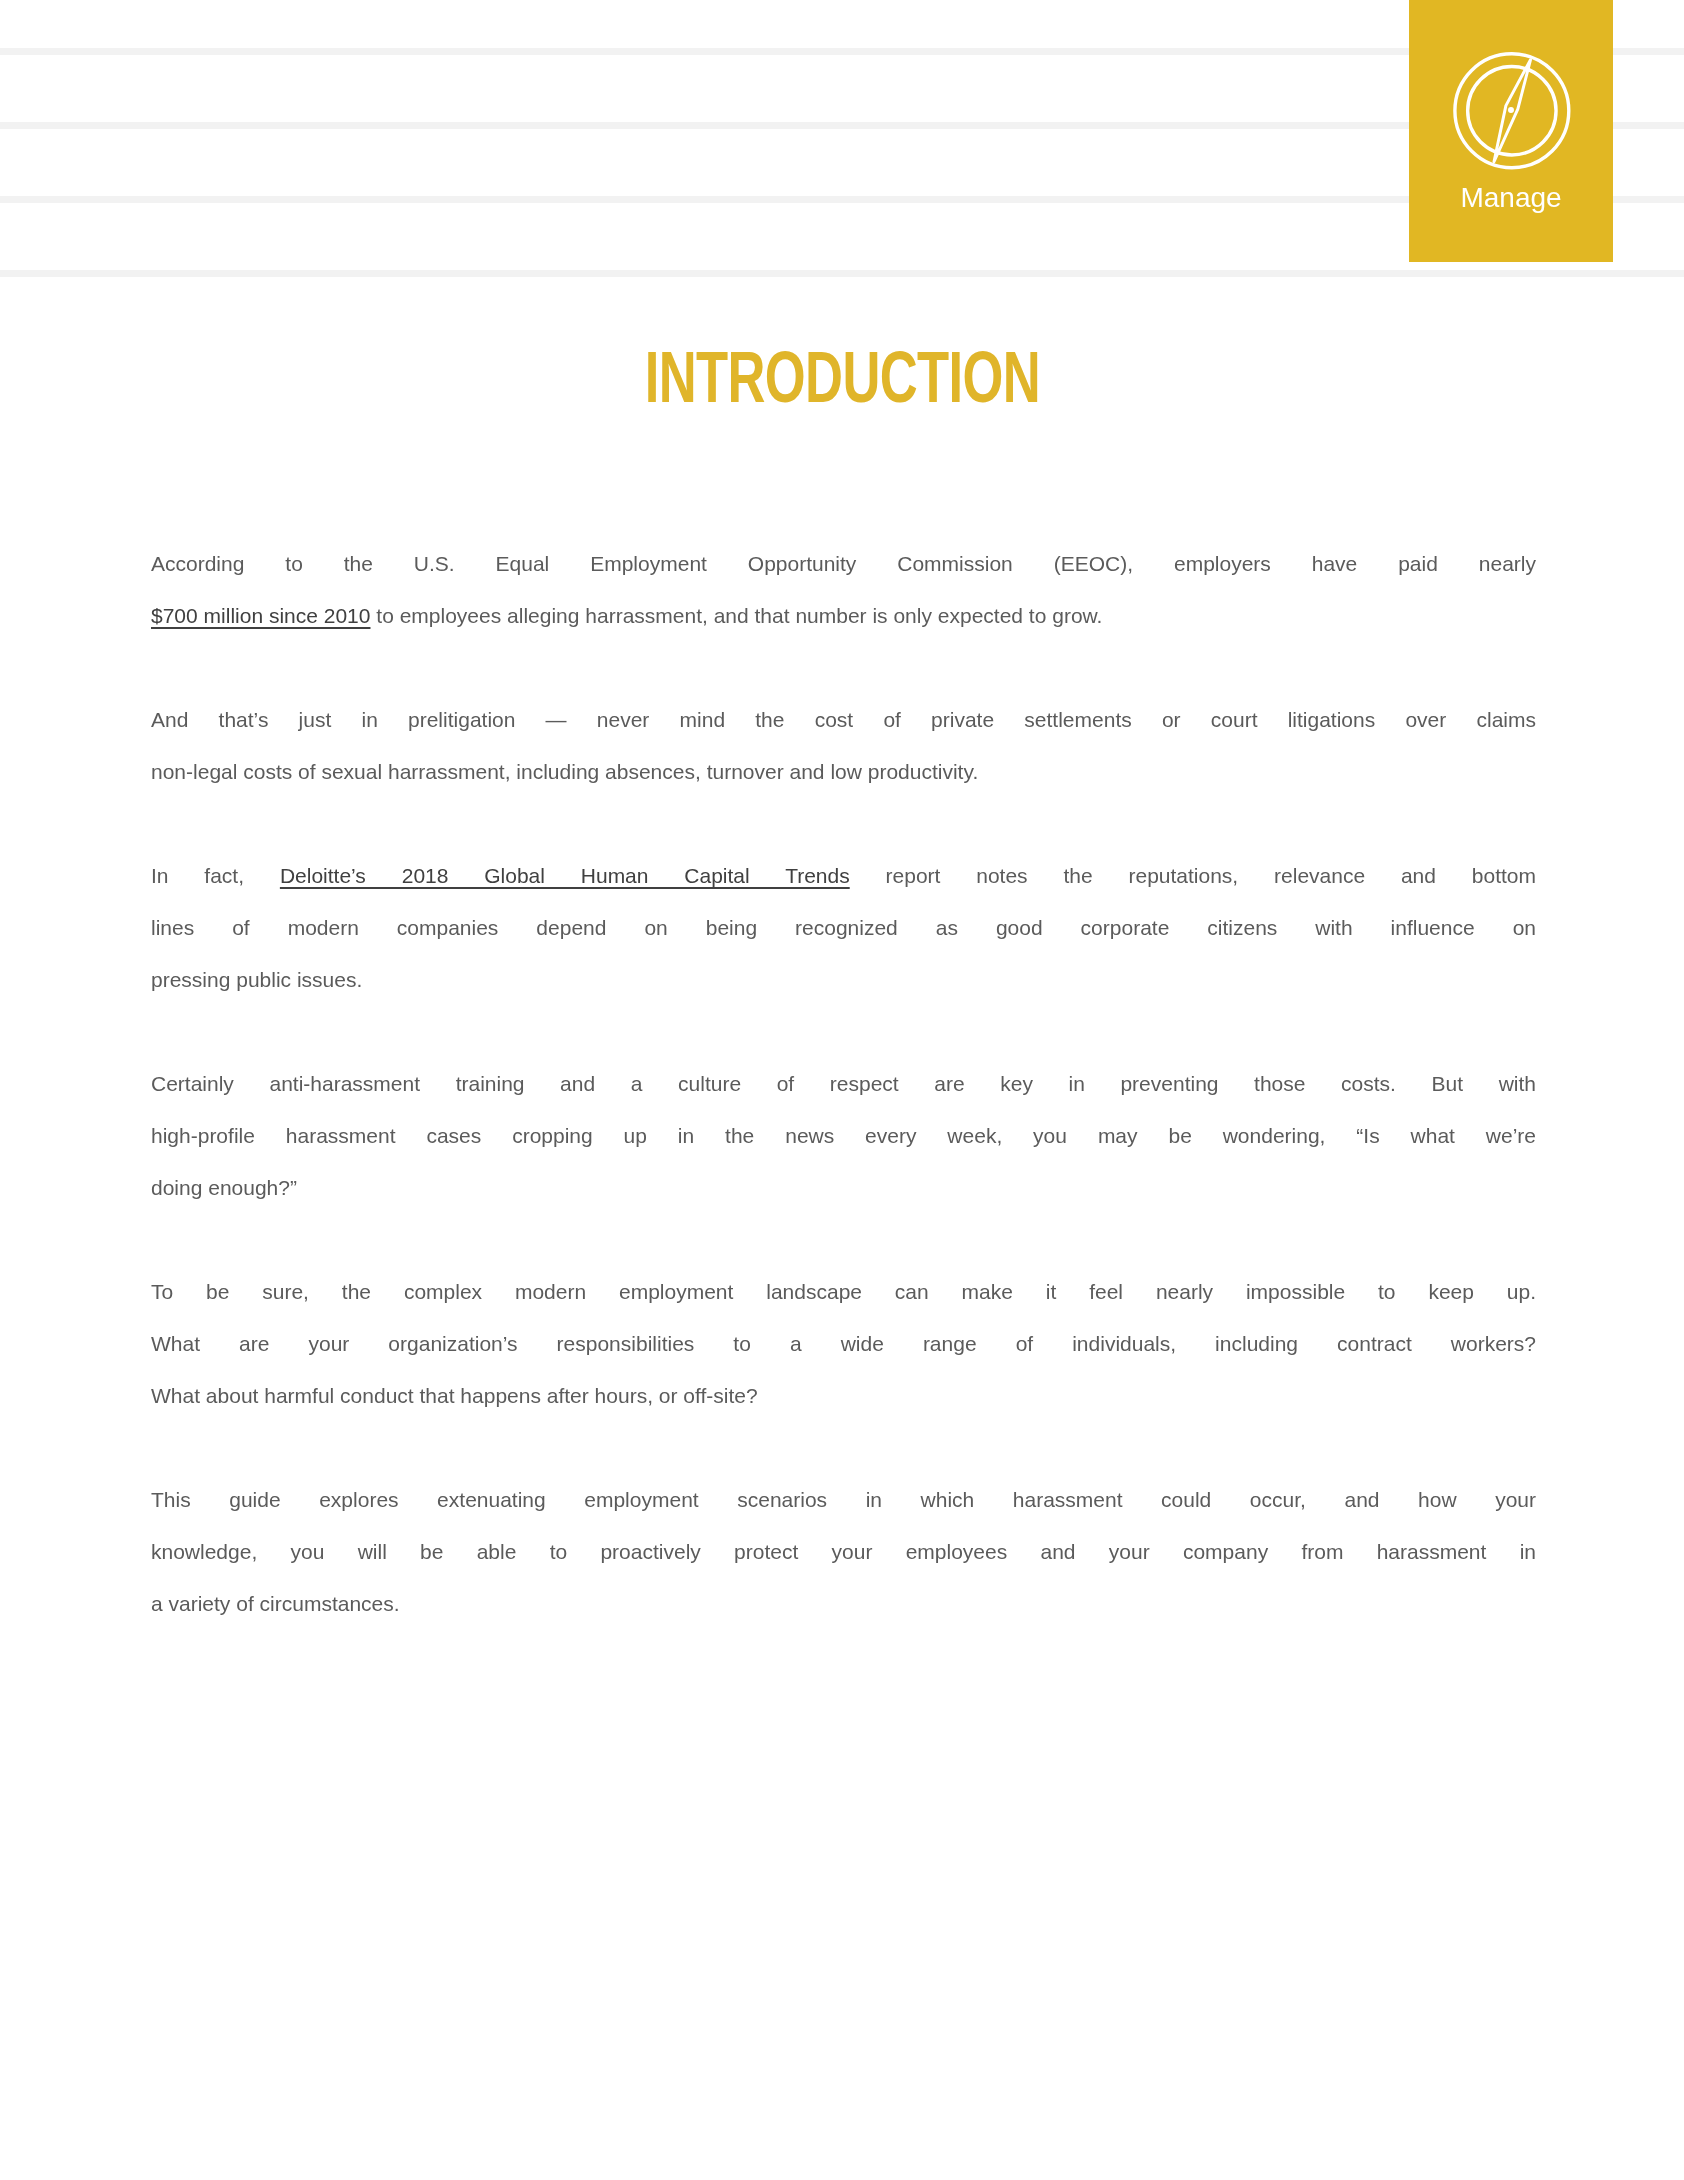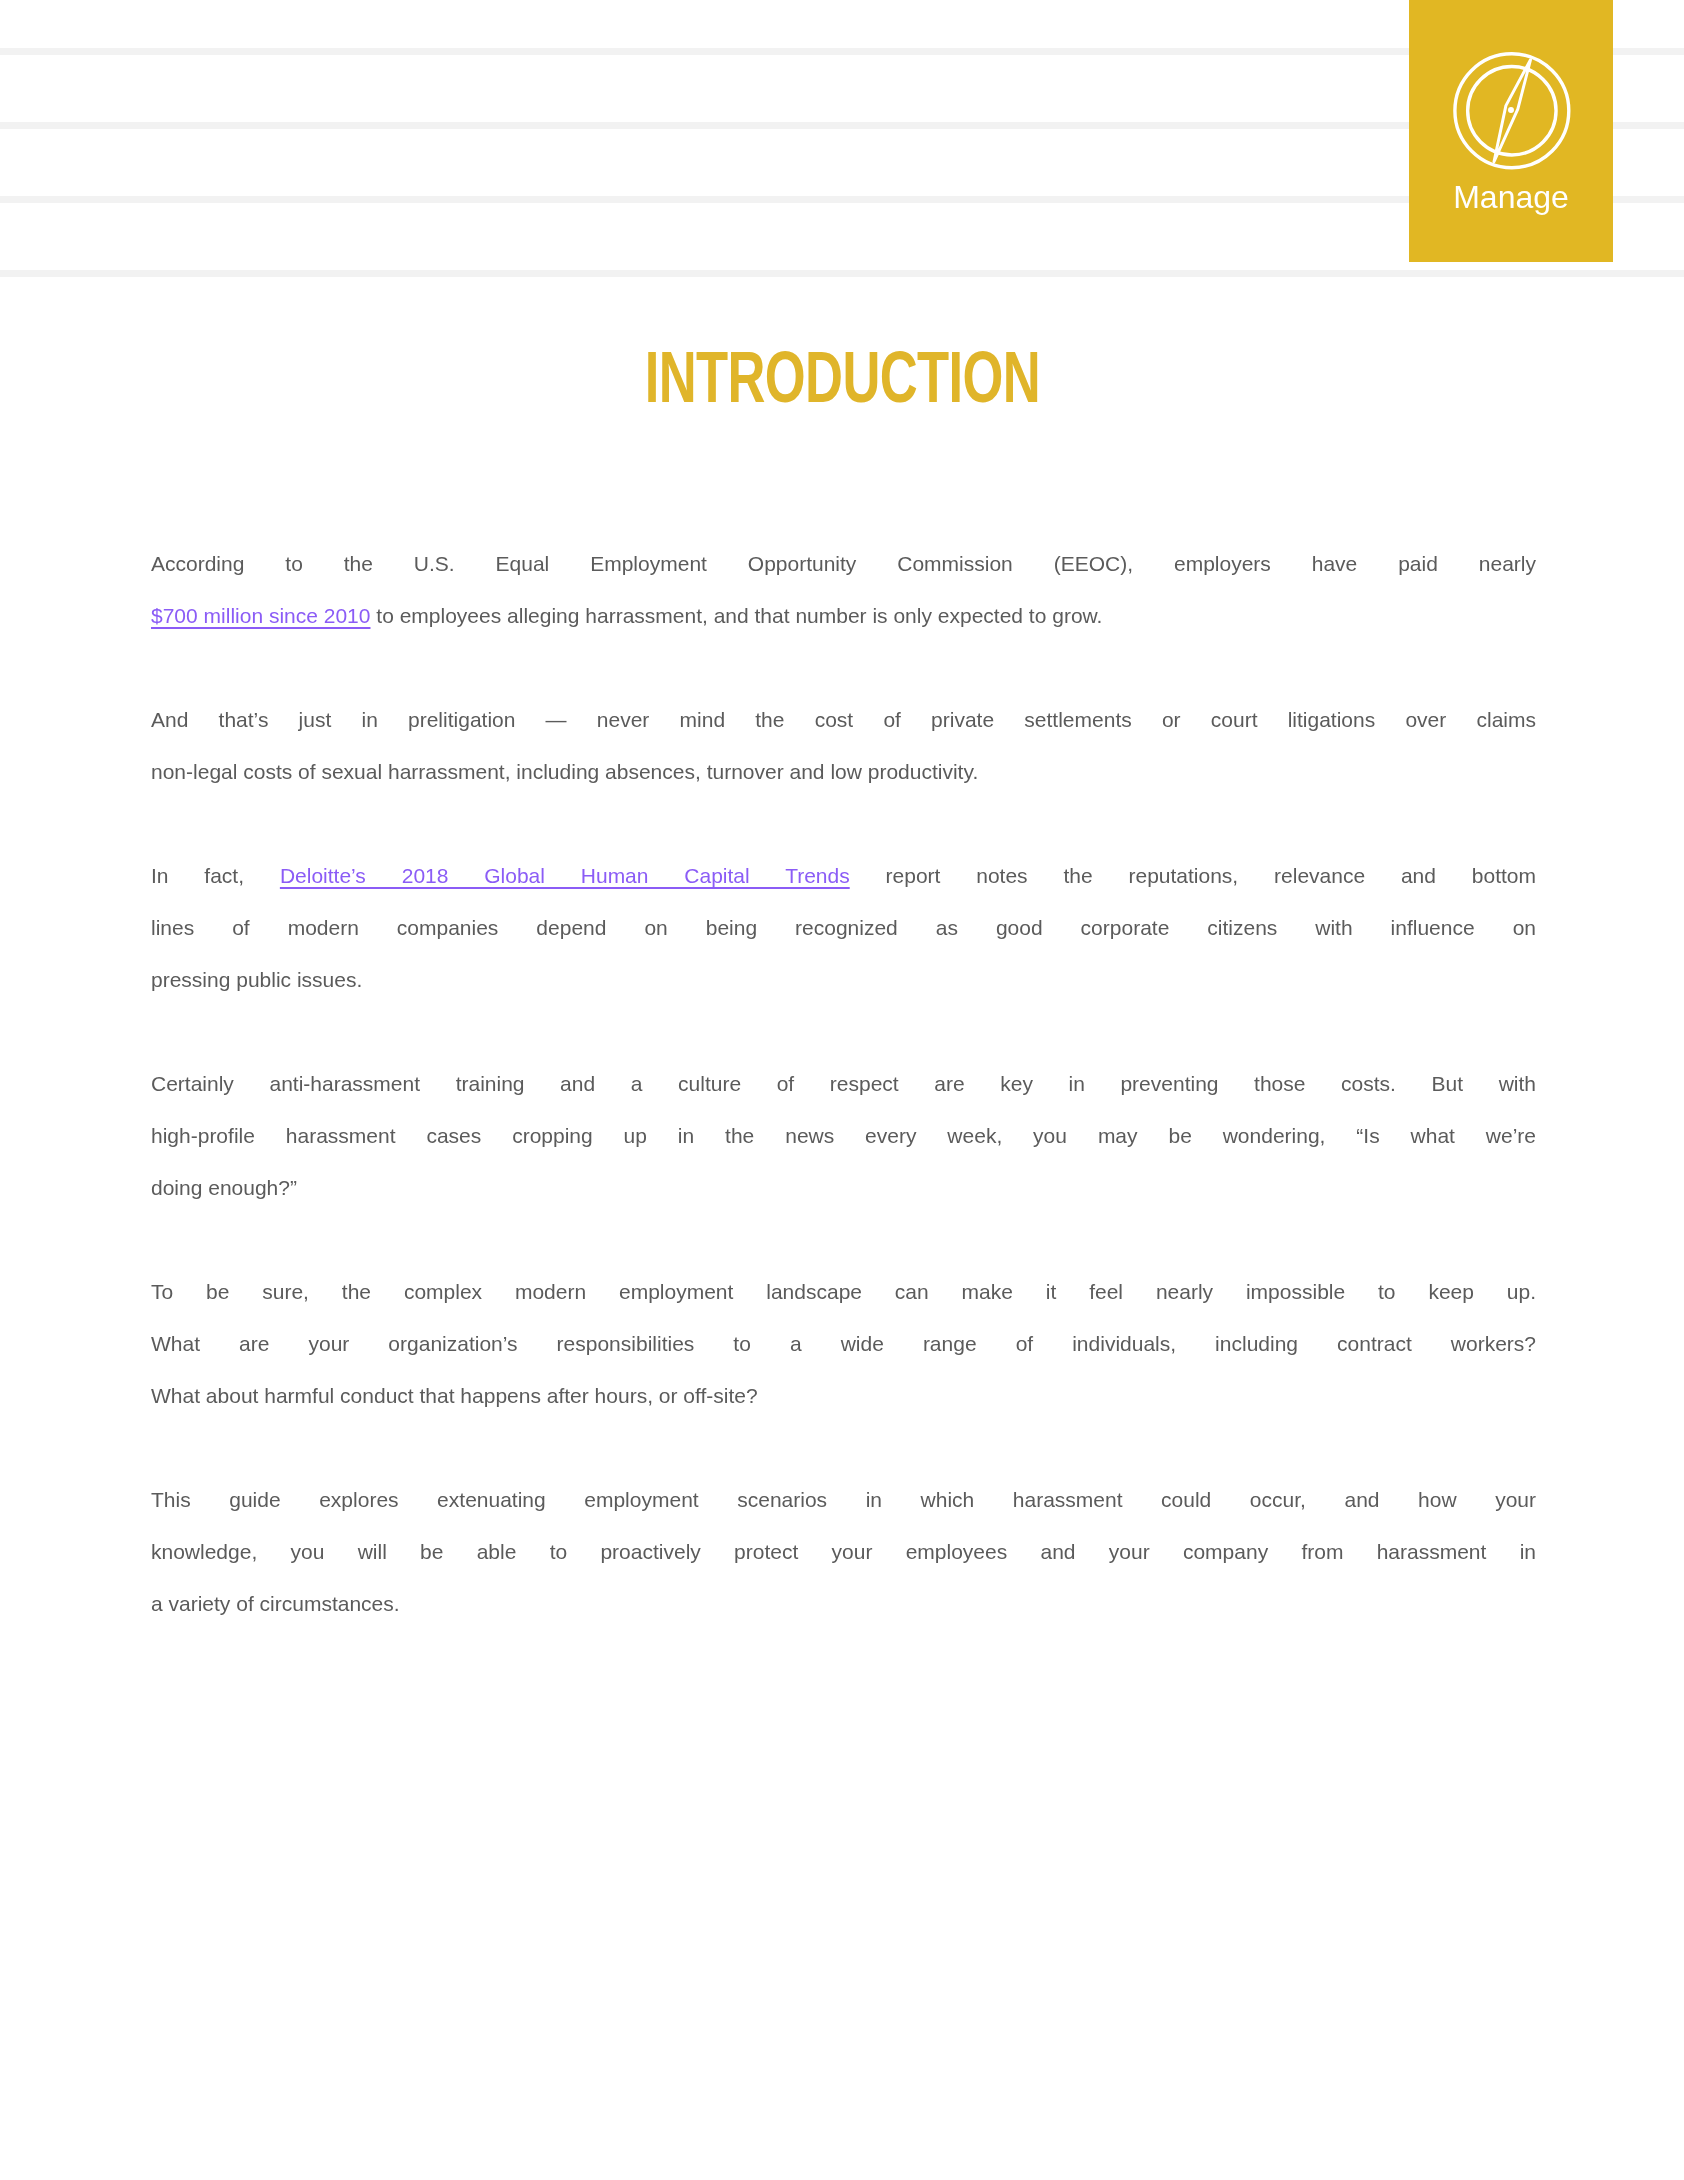--- a/index.html
+++ b/index.html
@@ -34,21 +34,21 @@
     left: 0;
     top: 0;
   }
   .badge-label {
     position: absolute;
     left: 0;
     top: 177px;
     width: 204px;
     text-align: center;
     color: #ffffff;
-    font-size: 32px;
+    font-size: 28px;
     line-height: 41px;
     font-family: "Liberation Sans", sans-serif;
   }
   .heading {
     position: absolute;
     left: 0;
     top: 336px;
     width: 1685px;
     text-align: center;
     color: #e0b52a;
@@ -82,21 +82,21 @@
     text-align: justify;
     text-align-last: justify;
     white-space: normal;
     height: 52px;
     overflow: visible;
   }
   .line.last {
     text-align-last: left;
   }
   a.link {
-    color: #8b5cf6;
+    color: #404040;
     text-decoration: underline;
     text-decoration-thickness: 1.7px;
     text-underline-offset: 4.3px;
   }
 </style>
 </head>
 <body>
 
 <div class="rule" style="top:48px;"></div>
 <div class="rule" style="top:122px;"></div>

